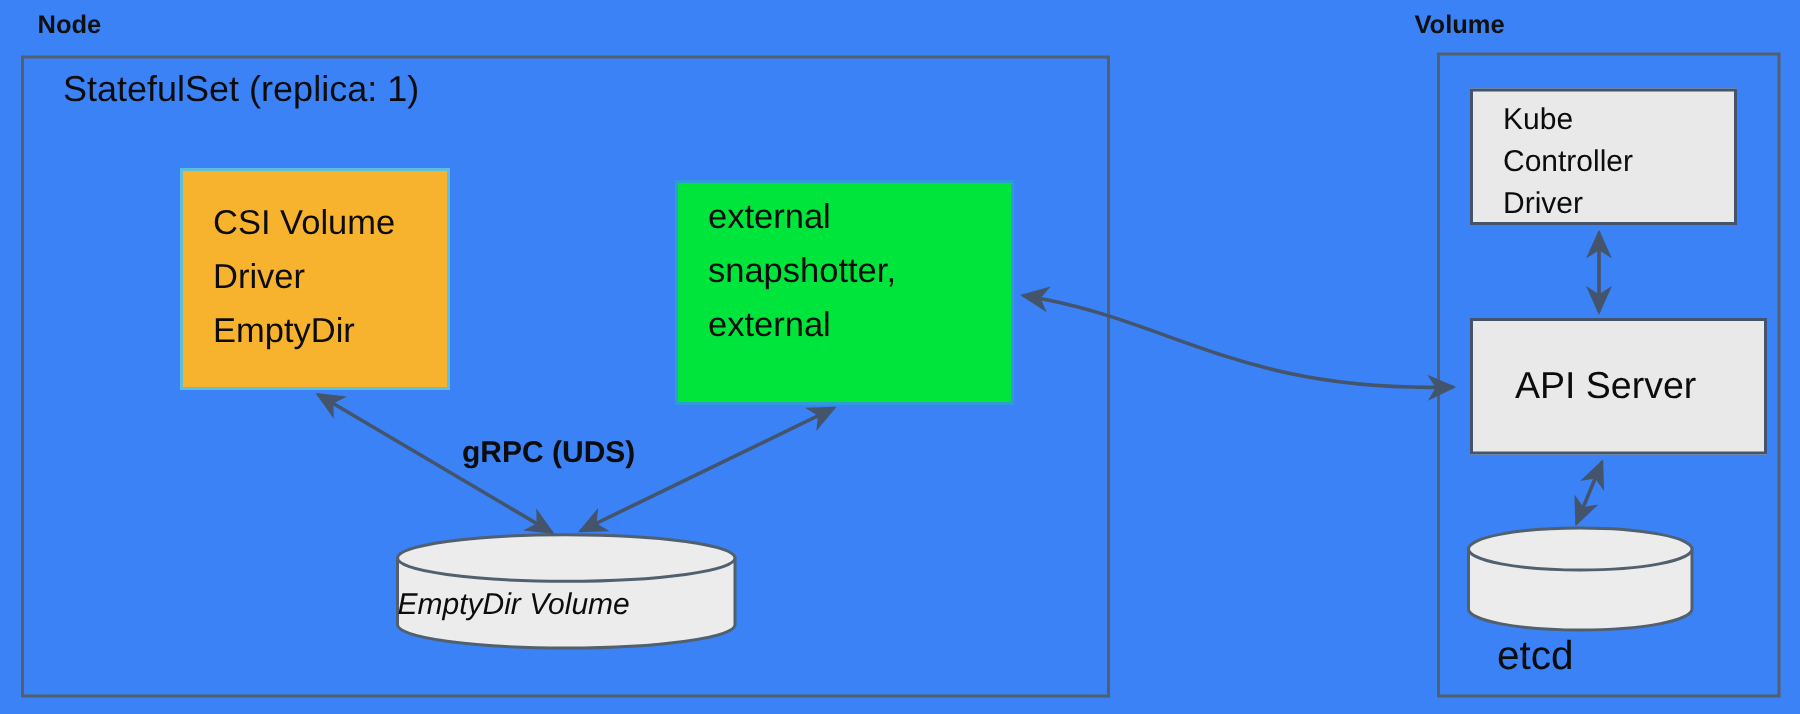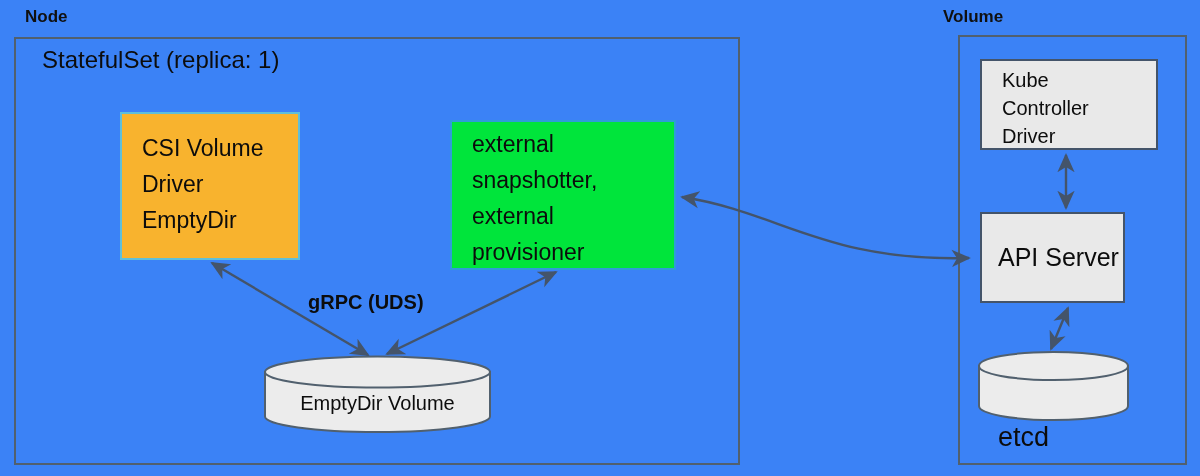--- a/index.html
+++ b/index.html
@@ -55,40 +55,40 @@
     background: #e9e9e9;
     border-color: #44546a;
     padding: 5px 0 0 20px;
   }
   .kcm-line {
     font-size: 20px;
     line-height: 28px;
     white-space: nowrap;
   }
   .api-box {
-    left: 980px; top: 212px; width: 145px; height: 91px;
+    left: 980px; top: 212px; width: 198px; height: 91px;
     background: #e9e9e9;
     border-color: #44546a;
     display: flex;
     align-items: center;
-    padding-left: 16px;
+    padding-left: 28px;
   }
   .api-text { font-size: 25px; white-space: nowrap; }
   .grpc-label {
     left: 308px; top: 281px;
     font-size: 20px;
     font-weight: bold;
     white-space: nowrap;
     margin-top: 10px;
   }
   .emptydir-label {
     left: 265px; top: 392px; width: 225px;
     font-size: 20px;
-    text-align: center;
     white-space: nowrap;
+    font-style: italic;
   }
   .etcd-label {
     left: 998px; top: 374px;
     font-size: 27px;
     white-space: nowrap;
     margin-top: 48px;
   }
   .svg-layer {
     position: absolute;
     left: 0; top: 0;
@@ -111,21 +111,20 @@
   <div class="abs fill-box csi-box">
     <div class="box-line">CSI Volume</div>
     <div class="box-line">Driver</div>
     <div class="box-line">EmptyDir</div>
   </div>
 
   <div class="abs fill-box sidecar-box">
     <div class="box-line">external</div>
     <div class="box-line">snapshotter,</div>
     <div class="box-line">external</div>
-    <div class="box-line">provisioner</div>
   </div>
 
   <div class="abs fill-box kcm-box">
     <div class="kcm-line">Kube</div>
     <div class="kcm-line">Controller</div>
     <div class="kcm-line">Driver</div>
   </div>
 
   <div class="abs fill-box api-box">
     <div class="api-text">API Server</div>

